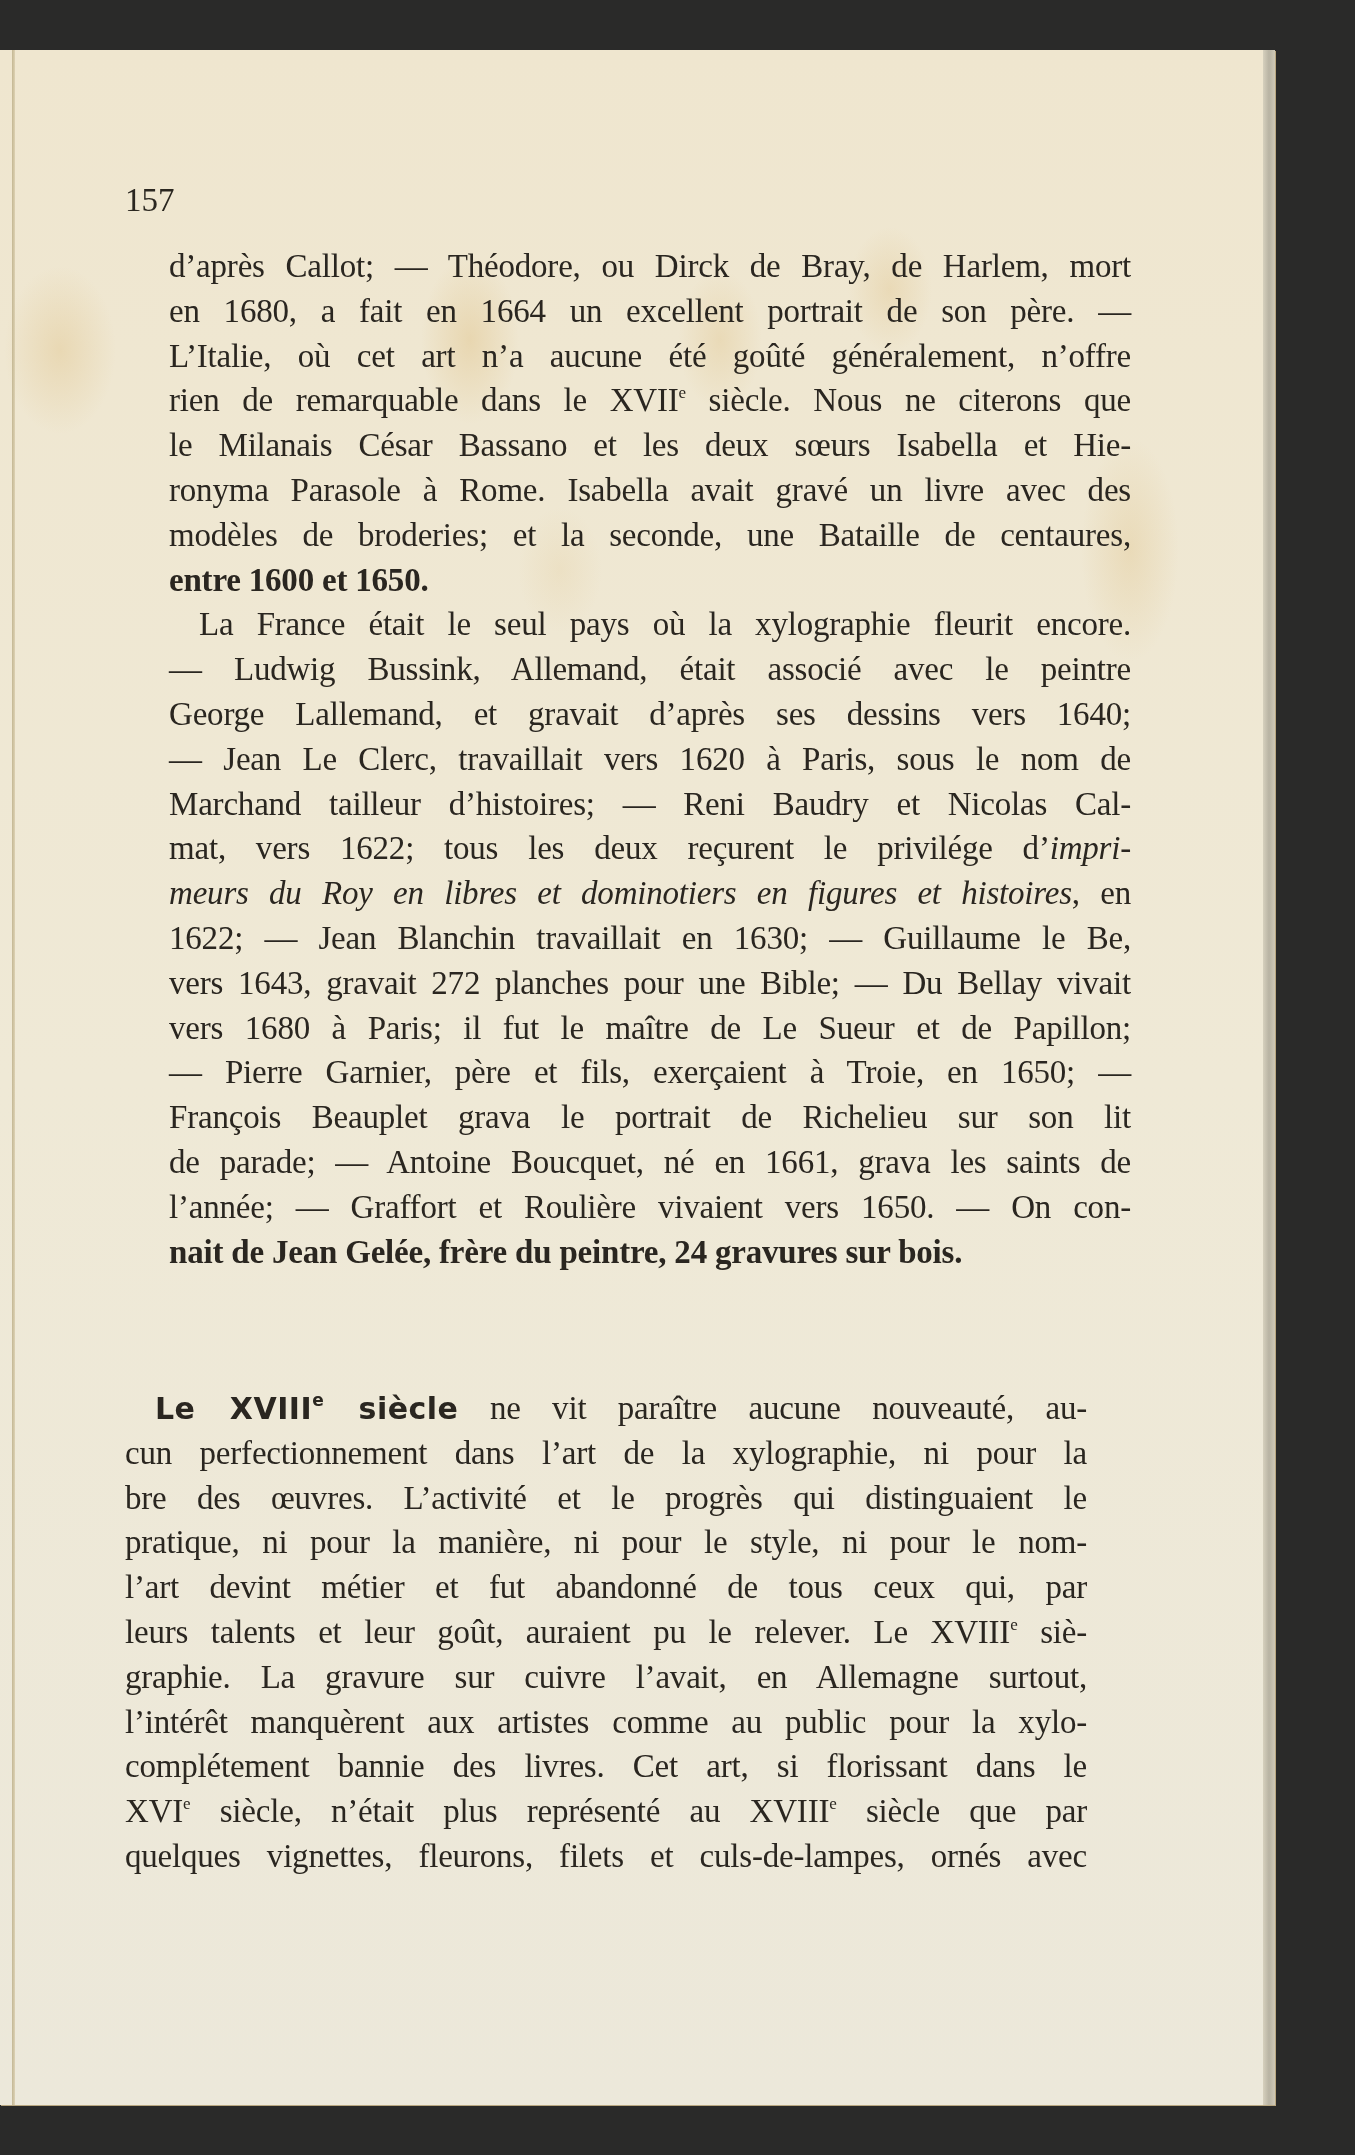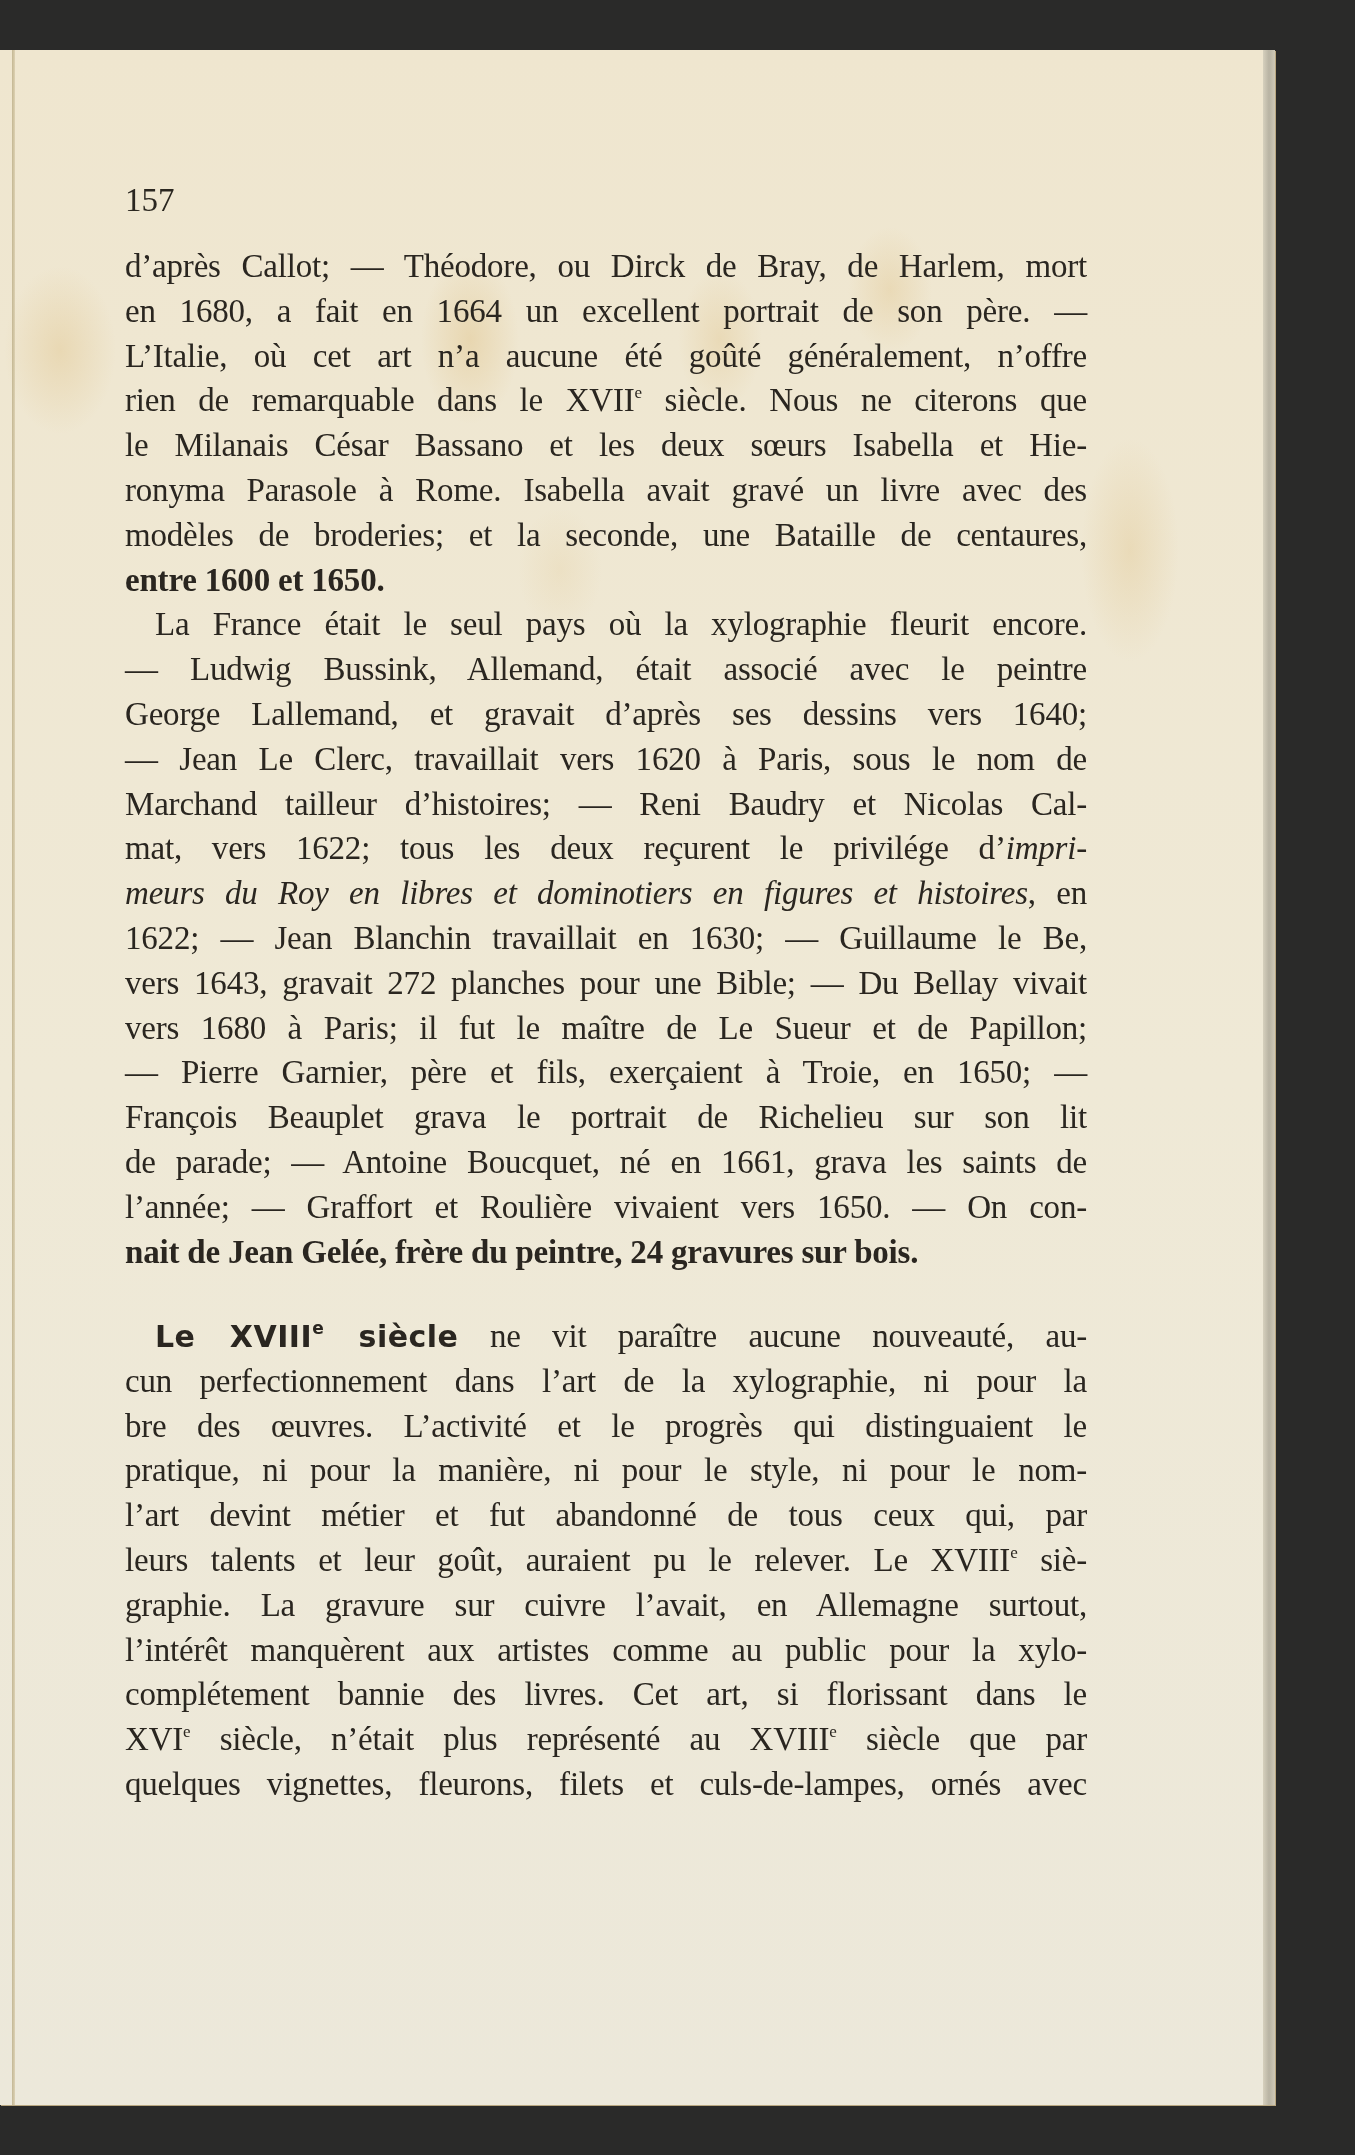--- a/index.html
+++ b/index.html
@@ -64,22 +64,22 @@
       color: #2b2720;
     }
     .text-block {
       position: absolute;
       left: 125px;
       width: 962px;
       color: #2a2620;
       font-size: 33px;
       letter-spacing: -0.2px;
     }
-    .block-a { top: 244px; }
-    .block-b { top: 1314px; }
+    .block-a { top: 244px; margin-left: 44px; }
+    .block-b { top: 1386px; }
     .line {
       height: 44.8px;
       line-height: 44.8px;
       white-space: nowrap;
       text-align: justify;
       text-align-last: justify;
     }
     .line.last {
       text-align-last: left;
       font-weight: bold;

